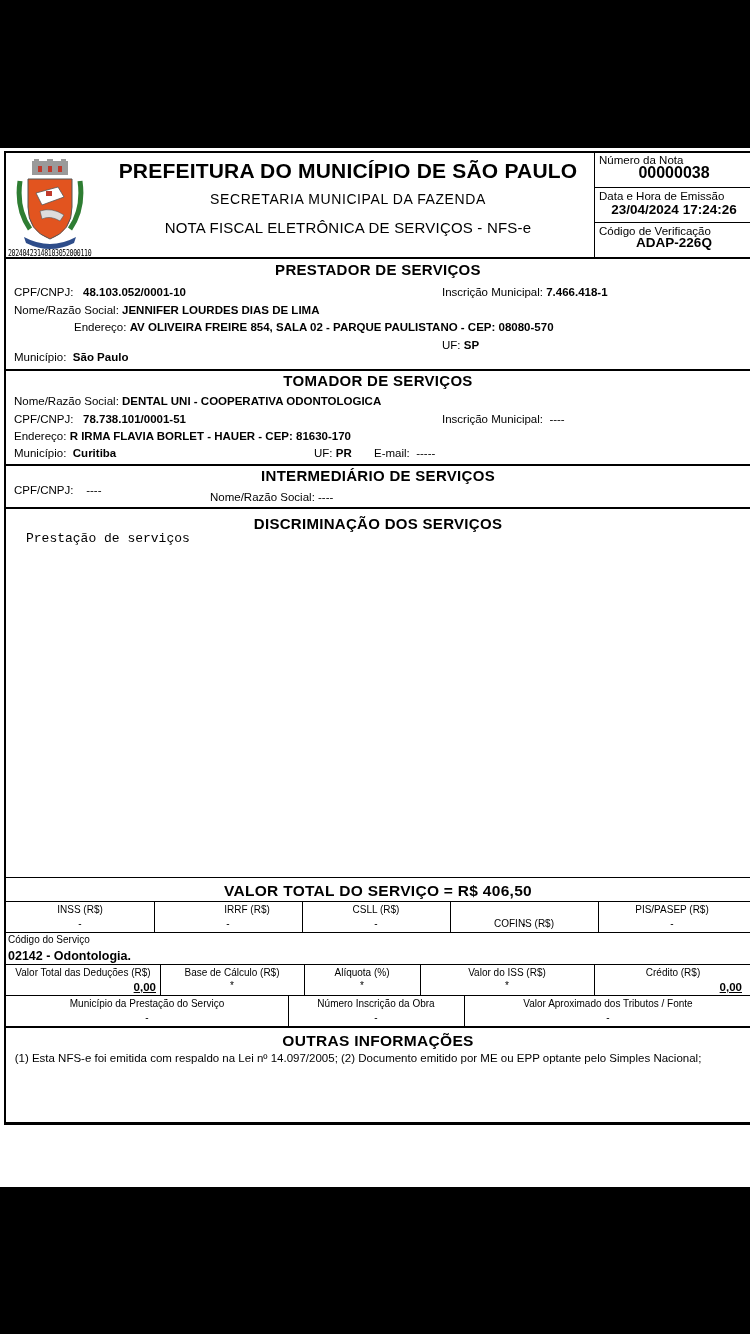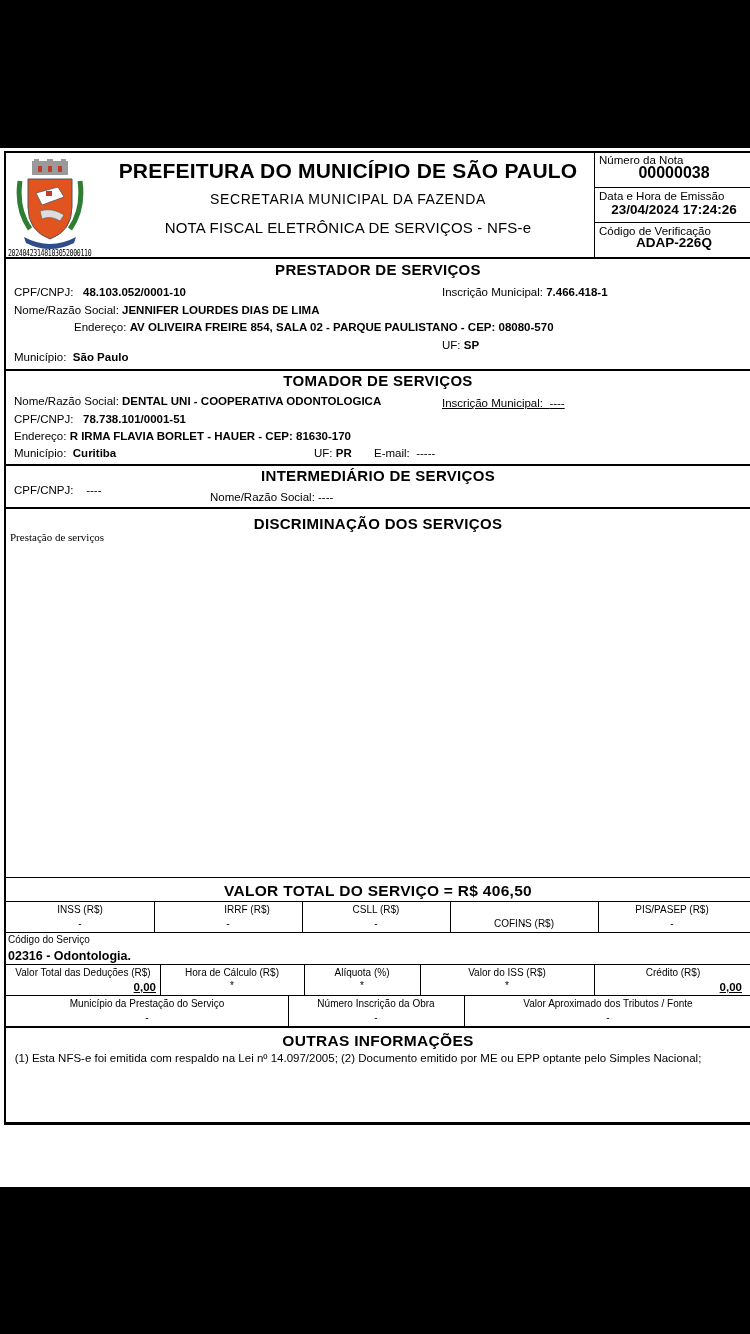--- a/index.html
+++ b/index.html
@@ -27,21 +27,21 @@
   .h-sub { position: absolute; left: 102px; top: 38px; width: 480px; text-align: center; font-size: 14px; letter-spacing: 0.6px; }
   .h-nfse { position: absolute; left: 102px; top: 66px; width: 480px; text-align: center; font-size: 15px; letter-spacing: 0.2px; }
   .rbox { position: absolute; left: 588px; top: 0; width: 158px; height: 104px; border-left: 1px solid #000; }
   .rbox .cell { position: absolute; left: 0; right: 0; }
   .rbox .lbl { font-size: 11.5px; padding-left: 4px; }
   .rbox .val { font-weight: bold; text-align: center; }
 
   .section-title { position: absolute; left: 0; right: 0; text-align: center; font-size: 15px; font-weight: bold; letter-spacing: 0.3px; }
   .row { position: absolute; font-size: 11.5px; white-space: nowrap; }
   .row b { font-weight: bold; }
-  .mono { font-family: Liberation Serif, serif; font-size: 11px; }
+  .mono { font-family: Liberation Mono, monospace; font-size: 13px; margin-left: 16px; }
 
   .cell-lbl { position: absolute; font-size: 10px; text-align: center; }
   .cell-val { position: absolute; font-size: 10px; text-align: center; }
   .small { font-size: 10px; }
 </style>
 </head>
 <body>
 
 <div class="page">
   <div class="doc">
@@ -107,21 +107,21 @@
 
     <div class="hline" style="top:216px;"></div>
 
     <div class="section-title" style="top:219px;">TOMADOR DE SERVIÇOS</div>
     <div class="row" style="left:8px;top:242px;">
       <span>Nome/Razão Social:</span>&nbsp;<b>DENTAL UNI - COOPERATIVA ODONTOLOGICA</b>
     </div>
     <div class="row" style="left:8px;top:260px;">
       <span>CPF/CNPJ:</span>&nbsp;&nbsp;&nbsp;<b>78.738.101/0001-51</b>
     </div>
-    <div class="row" style="left:436px;top:244px;text-decoration:underline;">
+    <div class="row" style="left:436px;top:260px;">
       <span>Inscrição Municipal:</span>&nbsp;&nbsp;<span>----</span>
     </div>
     <div class="row" style="left:8px;top:277px;">
       <span>Endereço:</span>&nbsp;<b>R IRMA FLAVIA BORLET - HAUER - CEP: 81630-170</b>
     </div>
     <div class="row" style="left:8px;top:294px;">
       <span>Município:</span>&nbsp;&nbsp;<b>Curitiba</b>
     </div>
     <div class="row" style="left:308px;top:294px;">
       <span>UF:</span>&nbsp;<b>PR</b>
@@ -163,32 +163,32 @@
       <div class="cell-lbl" style="left:296px;width:148px;top:2px;">CSLL (R$)</div>
       <div class="cell-val" style="left:296px;width:148px;top:16px;">-</div>
       <div class="cell-lbl" style="left:444px;width:148px;top:16px;">COFINS (R$)</div>
       <div class="cell-val" style="left:444px;width:148px;top:16px;">-</div>
       <div class="cell-lbl" style="left:592px;width:148px;top:2px;">PIS/PASEP (R$)</div>
       <div class="cell-val" style="left:592px;width:148px;top:16px;">-</div>
     </div>
     <div class="hline thin" style="top:779px;"></div>
 
     <div class="row small" style="left:2px;top:781px;">Código do Serviço</div>
-    <div class="row" style="left:2px;top:796px;font-size:12.5px;font-weight:bold;">02316 - Odontologia.</div>
+    <div class="row" style="left:2px;top:796px;font-size:12.5px;font-weight:bold;">02142 - Odontologia.</div>
     <div class="hline thin" style="top:811px;"></div>
 
     <div class="abs" style="left:0;right:0;top:812px;height:30px;">
       <div class="vline" style="left:154px;top:0;height:30px;"></div>
       <div class="vline" style="left:298px;top:0;height:30px;"></div>
       <div class="vline" style="left:414px;top:0;height:30px;"></div>
       <div class="vline" style="left:588px;top:0;height:30px;"></div>
 
       <div class="cell-lbl" style="left:0;width:154px;top:2px;">Valor Total das Deduções (R$)</div>
       <div class="cell-val" style="left:0;width:150px;top:16px;text-align:right;font-weight:bold;font-size:11.5px;text-decoration:underline;">0,00</div>
-      <div class="cell-lbl" style="left:154px;width:144px;top:2px;">Hora de Cálculo (R$)</div>
+      <div class="cell-lbl" style="left:154px;width:144px;top:2px;">Base de Cálculo (R$)</div>
       <div class="cell-val" style="left:154px;width:144px;top:15px;">*</div>
       <div class="cell-lbl" style="left:298px;width:116px;top:2px;">Alíquota (%)</div>
       <div class="cell-val" style="left:298px;width:116px;top:15px;">*</div>
       <div class="cell-lbl" style="left:414px;width:174px;top:2px;">Valor do ISS (R$)</div>
       <div class="cell-val" style="left:414px;width:174px;top:15px;">*</div>
       <div class="cell-lbl" style="left:588px;width:158px;top:2px;">Crédito (R$)</div>
       <div class="cell-val" style="left:588px;width:148px;top:16px;text-align:right;font-weight:bold;font-size:11.5px;text-decoration:underline;">0,00</div>
     </div>
     <div class="hline thin" style="top:842px;"></div>
 

